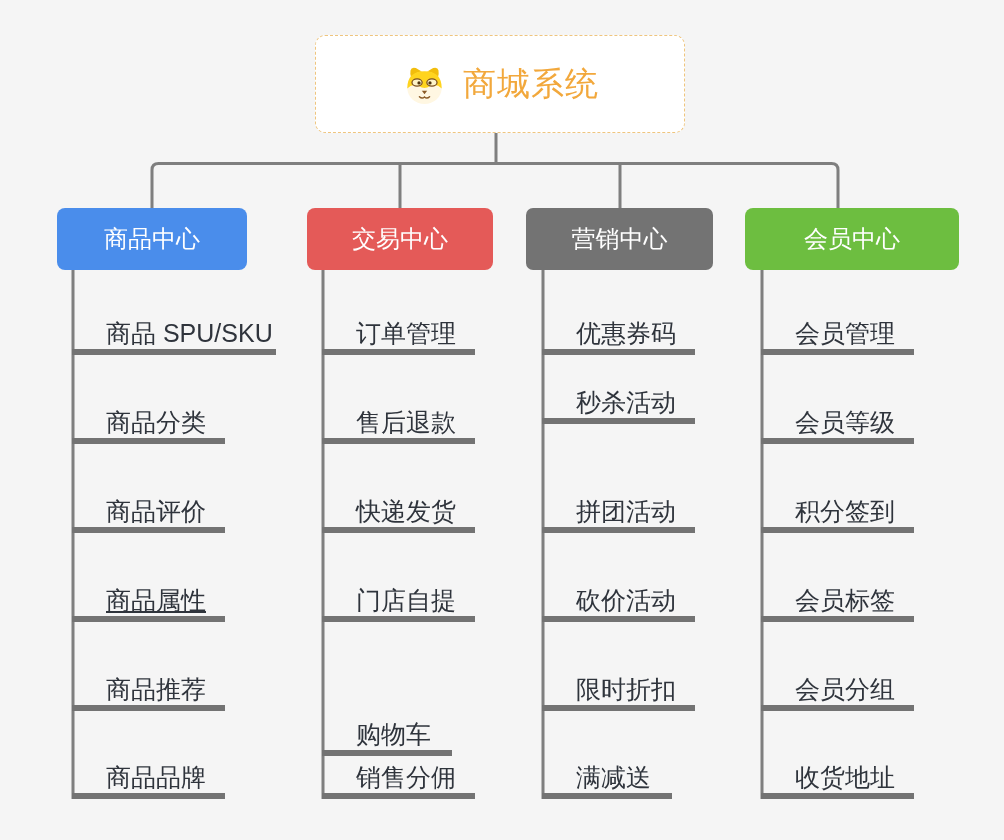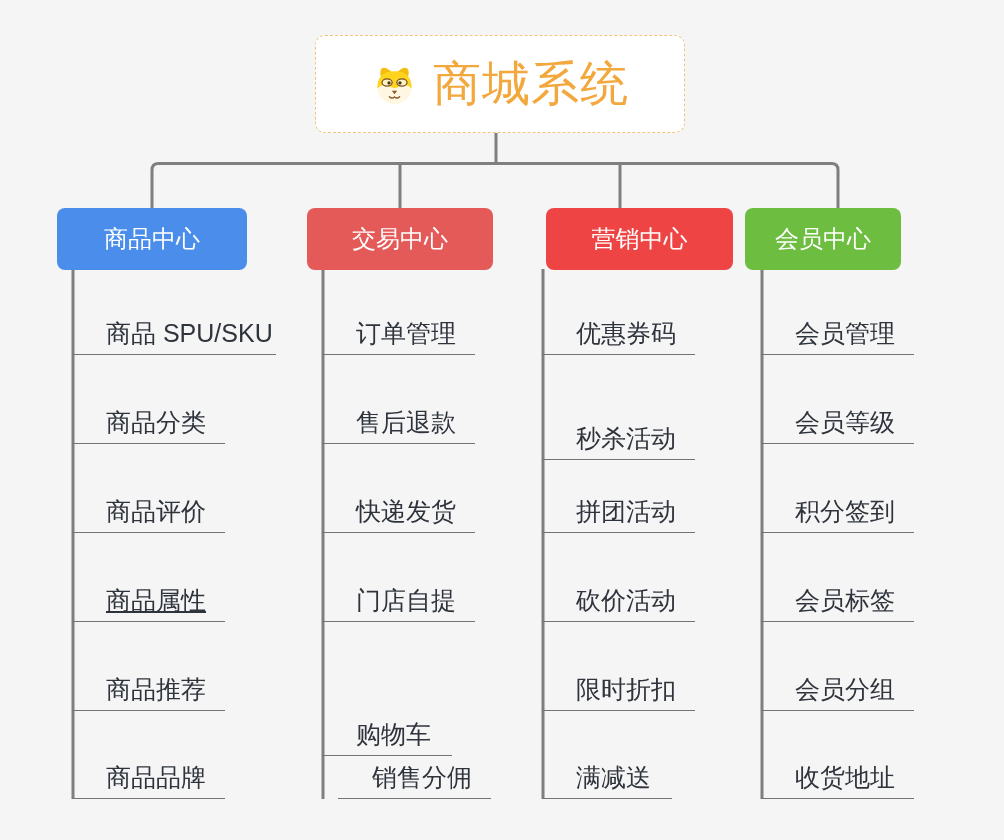--- a/index.html
+++ b/index.html
@@ -29,21 +29,21 @@
     background: #ffffff;
     border: 1px dashed #efc57e;
     border-radius: 10px;
     display: flex;
     align-items: center;
     justify-content: center;
     gap: 15px;
     cursor: pointer;
   }
   .root-title {
-    font-size: 48px;
+    font-size: 33px;
     font-weight: 500;
     letter-spacing: 1px;
     white-space: nowrap;
   }
   .dog-icon { width: 47px; height: 47px; display: block; }
   .branch-box {
     position: absolute;
     top: 208px;
     height: 62px;
     box-sizing: border-box;
@@ -55,21 +55,21 @@
     white-space: nowrap;
     cursor: pointer;
   }
   .leaf {
     position: absolute;
     box-sizing: border-box;
     height: 36px;
     line-height: 28px;
     padding-left: 34px;
     padding-bottom: 6px;
-    border-bottom: 1px solid #737373;
+    border-bottom: 6px solid #737373;
     font-size: 25px;
     color: #2f343c;
     white-space: nowrap;
     cursor: pointer;
   }
 </style>
 </head>
 <body>
 
 <div class="stage">
@@ -102,39 +102,39 @@
       <circle cx="23" cy="26" r="2.1" fill="#50330f"></circle>
       <circle cx="37" cy="26" r="2.1" fill="#50330f"></circle>
       <path d="M26.6 36 H33.4 L30 40.4 Z" fill="#8a5a26"></path>
       <path d="M23.5 43.5 Q27 46.8 30 43.8 Q33 46.8 36.5 43.5" stroke="#8a5a26" stroke-width="1.8" fill="none" stroke-linecap="round"></path>
     </svg>
     <span class="root-title" style="color: rgb(242, 168, 60);">商城系统</span>
   </div>
 
   <div class="branch-box" style="left: 57px; width: 190px; background-color: rgb(74, 141, 235);">商品中心</div>
   <div class="branch-box" style="left: 307px; width: 186px; background-color: rgb(228, 90, 88);">交易中心</div>
-  <div class="branch-box" style="left: 546px; width: 187px; background-color: #ef4444;">营销中心</div>
-  <div class="branch-box" style="left: 745px; width: 156px; background-color: rgb(109, 190, 64);">会员中心</div>
+  <div class="branch-box" style="left: 526px; width: 187px; background-color: #737373; border-radius: 7px;">营销中心</div>
+  <div class="branch-box" style="left: 745px; width: 214px; background-color: rgb(109, 190, 64);">会员中心</div>
 
   <div class="leaf" style="left:72px;top:319px;width:204px;">商品 SPU/SKU</div>
   <div class="leaf" style="left:72px;top:408px;width:153px;">商品分类</div>
   <div class="leaf" style="left:72px;top:497px;width:153px;">商品评价</div>
   <div class="leaf" style="left:72px;top:586px;width:153px;text-decoration:underline;">商品属性</div>
   <div class="leaf" style="left:72px;top:675px;width:153px;">商品推荐</div>
   <div class="leaf" style="left:72px;top:763px;width:153px;">商品品牌</div>
 
   <div class="leaf" style="left:322px;top:319px;width:153px;">订单管理</div>
   <div class="leaf" style="left:322px;top:408px;width:153px;">售后退款</div>
   <div class="leaf" style="left:322px;top:497px;width:153px;">快递发货</div>
   <div class="leaf" style="left:322px;top:586px;width:153px;">门店自提</div>
   <div class="leaf" style="left:322px;top:675px;width:130px;margin-top:45px;">购物车</div>
-  <div class="leaf" style="left:322px;top:763px;width:153px;margin-left:16px;">销售分佣</div>
+  <div class="leaf" style="left:322px;top:763px;width:153px;">销售分佣</div>
 
   <div class="leaf" style="left:542px;top:319px;width:153px;">优惠券码</div>
-  <div class="leaf" style="left:542px;top:424px;width:153px;">秒杀活动</div>
+  <div class="leaf" style="left:542px;top:388px;width:153px;">秒杀活动</div>
   <div class="leaf" style="left:542px;top:497px;width:153px;">拼团活动</div>
   <div class="leaf" style="left:542px;top:586px;width:153px;">砍价活动</div>
   <div class="leaf" style="left:542px;top:675px;width:153px;">限时折扣</div>
   <div class="leaf" style="left:542px;top:763px;width:130px;">满减送</div>
 
   <div class="leaf" style="left:761px;top:319px;width:153px;">会员管理</div>
   <div class="leaf" style="left:761px;top:408px;width:153px;">会员等级</div>
   <div class="leaf" style="left:761px;top:497px;width:153px;">积分签到</div>
   <div class="leaf" style="left:761px;top:586px;width:153px;">会员标签</div>
   <div class="leaf" style="left:761px;top:675px;width:153px;">会员分组</div>

